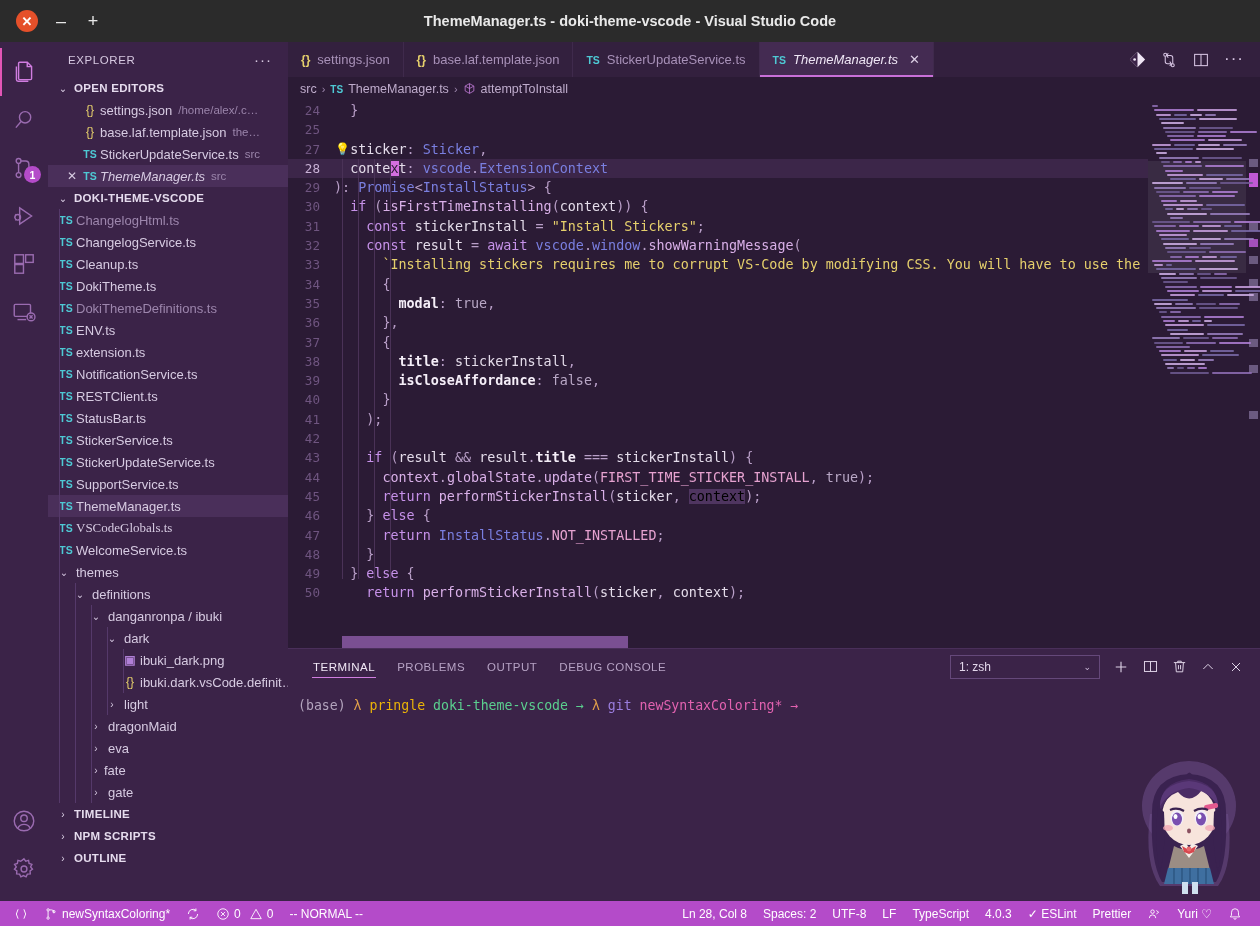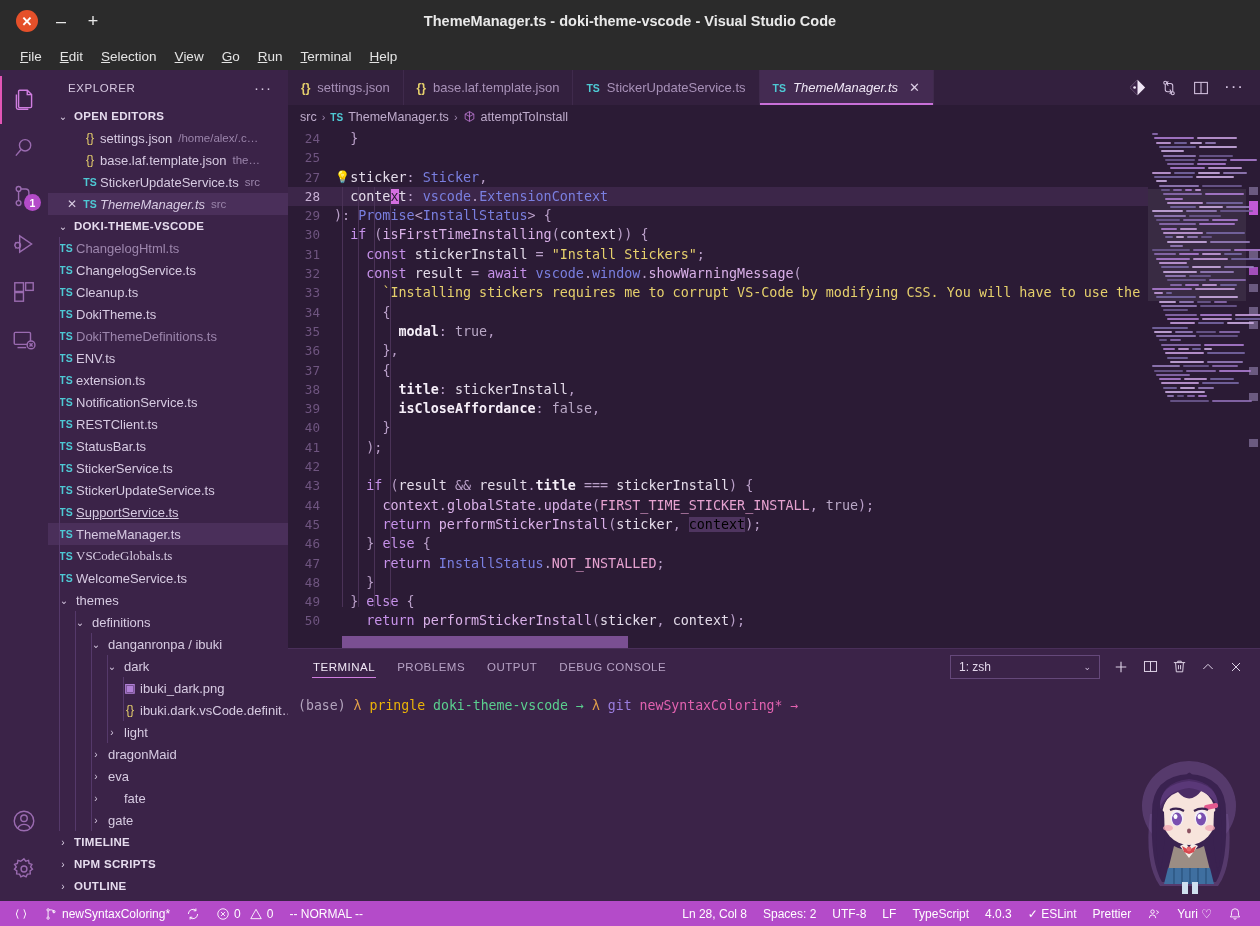--- a/index.html
+++ b/index.html
@@ -292,30 +292,20 @@
 
   <div class="titlebar">
     <div class="winbtns">
       <div class="wb-close">✕</div>
       <div class="wb-min">–</div>
       <div class="wb-max">+</div>
     </div>
     <div class="wintitle">ThemeManager.ts - doki-theme-vscode - Visual Studio Code</div>
   </div>
 
-  <div class="menubar">
-    <div class="menuitem"><u>F</u>ile</div>
-    <div class="menuitem"><u>E</u>dit</div>
-    <div class="menuitem"><u>S</u>election</div>
-    <div class="menuitem"><u>V</u>iew</div>
-    <div class="menuitem"><u>G</u>o</div>
-    <div class="menuitem"><u>R</u>un</div>
-    <div class="menuitem"><u>T</u>erminal</div>
-    <div class="menuitem"><u>H</u>elp</div>
-  </div>
 
   <div class="body">
 
     <div class="activitybar">
       <div class="ab-top">
         <div class="ab-item active">
           <span>
             <svg width="26" height="26" viewBox="0 0 24 24" fill="none" stroke="#d07de0" stroke-width="1.3">
               <path d="M8 3h7l4 4v11a1 1 0 0 1-1 1H8a1 1 0 0 1-1-1V4a1 1 0 0 1 1-1z"></path>
               <path d="M15 3v4h4"></path>
@@ -505,21 +495,21 @@
           <div class="row">
             <div class="guide" style="left: 11px;"></div>
             <span style="width: 8px; flex: 0 0 auto;"></span>
             <span class="ficon ts">TS</span>
             <span class="fname" style="margin-left: 0px;">StickerUpdateService.ts</span>
           </div>
           <div class="row">
             <div class="guide" style="left: 11px;"></div>
             <span style="width: 8px; flex: 0 0 auto;"></span>
             <span class="ficon ts">TS</span>
-            <span class="fname" style="margin-left: 0px; text-decoration: underline;">SupportService.ts</span>
+            <span class="fname" style="margin-left: 0px;">SupportService.ts</span>
           </div>
           <div class="row sel">
             <div class="guide" style="left: 11px;"></div>
             <span style="width: 8px; flex: 0 0 auto;"></span>
             <span class="ficon ts">TS</span>
             <span class="fname" style="margin-left: 0px;">ThemeManager.ts</span>
           </div>
           <div class="row">
             <div class="guide" style="left: 11px;"></div>
             <span style="width: 8px; flex: 0 0 auto;"></span>
@@ -606,21 +596,21 @@
             <span style="width: 40px; flex: 0 0 auto;"></span>
             <span class="twist">›</span>
             <span class="fname" style="margin-left: 4px;">eva</span>
           </div>
           <div class="row">
             <div class="guide" style="left: 11px;"></div>
             <div class="guide" style="left: 27px;"></div>
             <div class="guide" style="left: 43px;"></div>
             <span style="width: 40px; flex: 0 0 auto;"></span>
             <span class="twist">›</span>
-            <span class="fname" style="margin-left: 20px;">fate</span>
+            <span class="fname" style="margin-left: 0;">fate</span>
           </div>
           <div class="row">
             <div class="guide" style="left: 11px;"></div>
             <div class="guide" style="left: 27px;"></div>
             <div class="guide" style="left: 43px;"></div>
             <span style="width: 40px; flex: 0 0 auto;"></span>
             <span class="twist">›</span>
             <span class="fname" style="margin-left: 4px;">gate</span>
           </div>
         </div>

